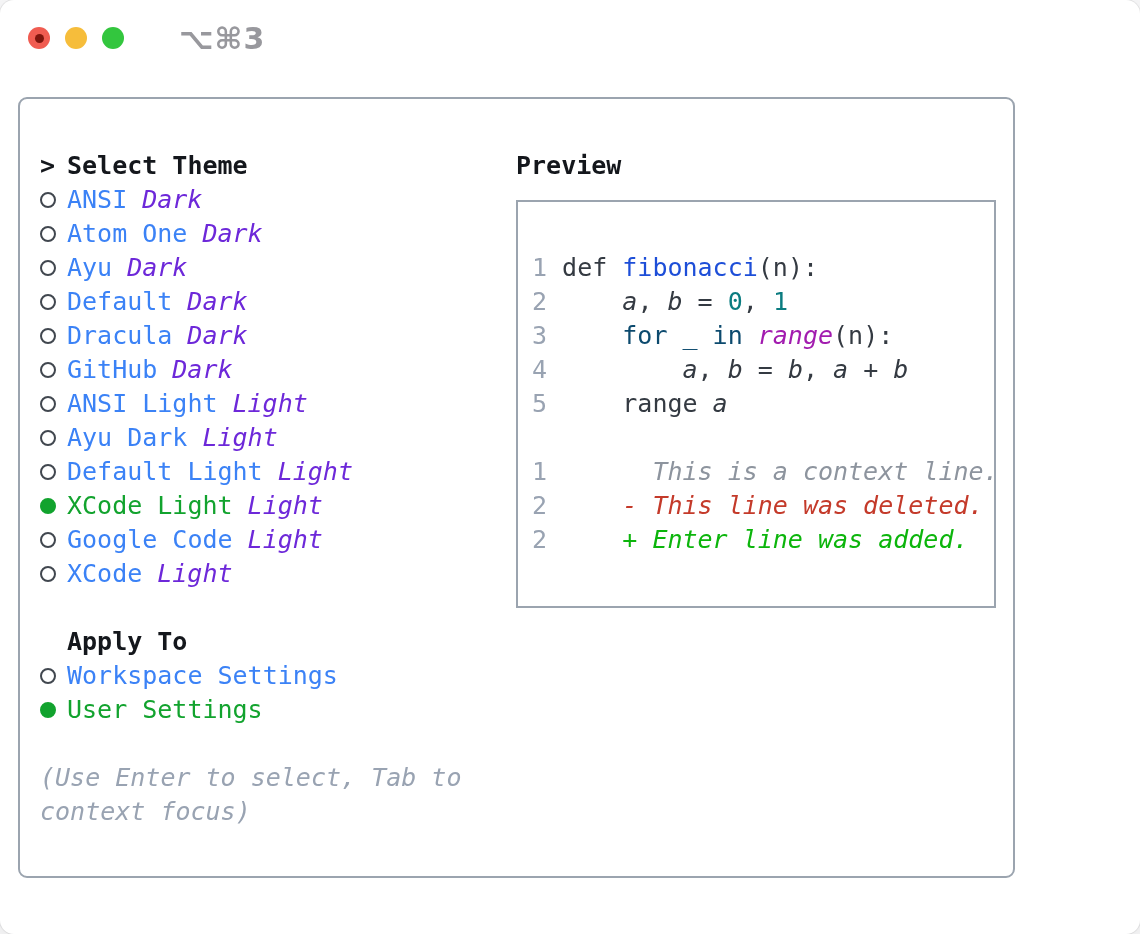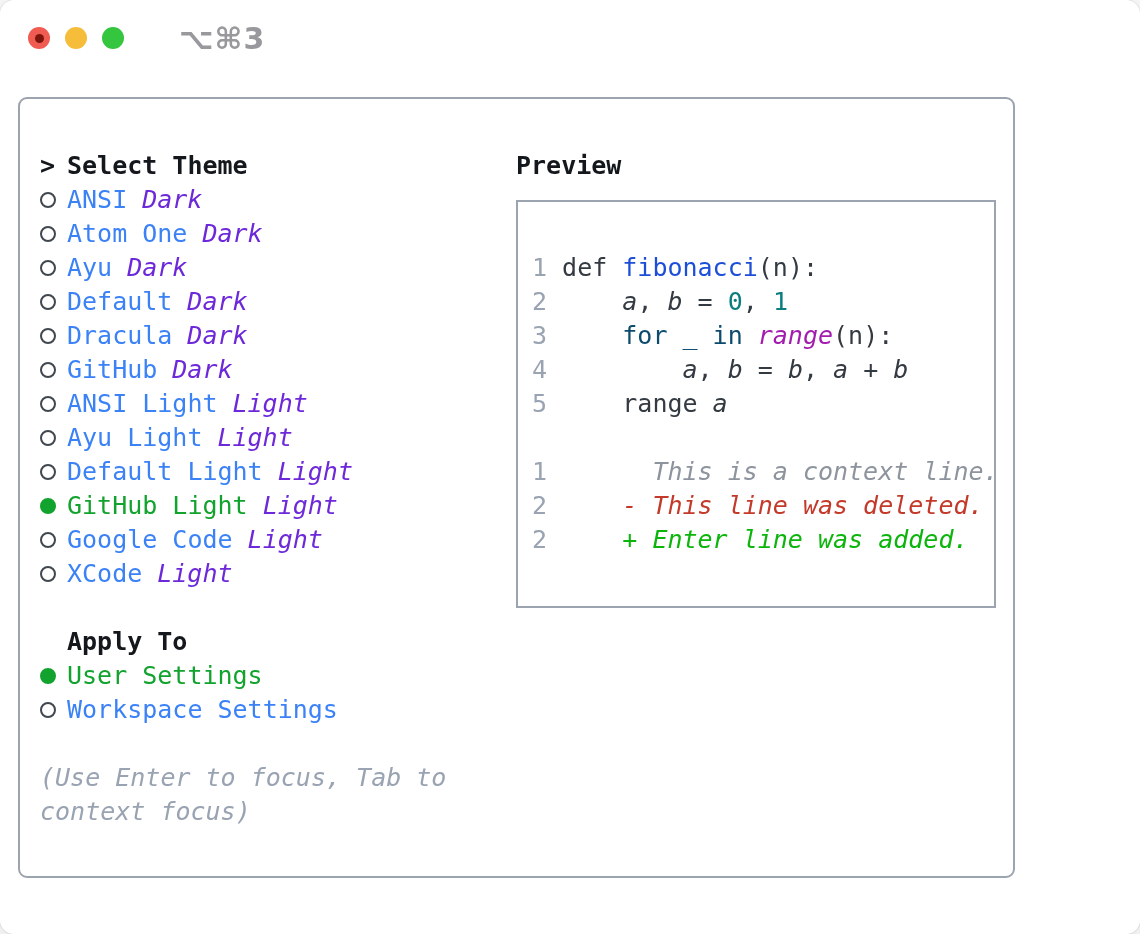--- a/index.html
+++ b/index.html
@@ -93,40 +93,40 @@
         <span class="hdr">Select Theme</span>
       </div>
       <div id="theme-items">
           <div class="row item"><span class="gutter"><span class="radio"></span></span><span class="item-name">ANSI</span><span class="item-tag">Dark</span></div>
           <div class="row item"><span class="gutter"><span class="radio"></span></span><span class="item-name">Atom One</span><span class="item-tag">Dark</span></div>
           <div class="row item"><span class="gutter"><span class="radio"></span></span><span class="item-name">Ayu</span><span class="item-tag">Dark</span></div>
           <div class="row item"><span class="gutter"><span class="radio"></span></span><span class="item-name">Default</span><span class="item-tag">Dark</span></div>
           <div class="row item"><span class="gutter"><span class="radio"></span></span><span class="item-name">Dracula</span><span class="item-tag">Dark</span></div>
           <div class="row item"><span class="gutter"><span class="radio"></span></span><span class="item-name">GitHub</span><span class="item-tag">Dark</span></div>
           <div class="row item"><span class="gutter"><span class="radio"></span></span><span class="item-name">ANSI Light</span><span class="item-tag">Light</span></div>
-          <div class="row item"><span class="gutter"><span class="radio"></span></span><span class="item-name">Ayu Light</span><span class="item-tag">Light</span></div>
+          <div class="row item"><span class="gutter"><span class="radio"></span></span><span class="item-name">Ayu Dark</span><span class="item-tag">Light</span></div>
           <div class="row item"><span class="gutter"><span class="radio"></span></span><span class="item-name">Default Light</span><span class="item-tag">Light</span></div>
-          <div class="row item selected"><span class="gutter"><span class="radio on"></span></span><span class="item-name">GitHub Light</span><span class="item-tag">Light</span></div>
+          <div class="row item selected"><span class="gutter"><span class="radio on"></span></span><span class="item-name">XCode Light</span><span class="item-tag">Light</span></div>
           <div class="row item"><span class="gutter"><span class="radio"></span></span><span class="item-name">Google Code</span><span class="item-tag">Light</span></div>
           <div class="row item"><span class="gutter"><span class="radio"></span></span><span class="item-name">XCode</span><span class="item-tag">Light</span></div>
         </div>
 
       <div class="spacer"></div>
       <div class="row">
         <span class="gutter"></span>
         <span class="hdr">Apply To</span>
       </div>
       <div id="apply-items">
+          <div class="row item"><span class="gutter"><span class="radio"></span></span><span class="item-name">Workspace Settings</span></div>
           <div class="row item selected"><span class="gutter"><span class="radio on"></span></span><span class="item-name">User Settings</span></div>
-          <div class="row item"><span class="gutter"><span class="radio"></span></span><span class="item-name">Workspace Settings</span></div>
         </div>
 
       <div class="spacer"></div>
       <div id="hint">
-          <div class="hint">(Use Enter to focus, Tab to</div>
+          <div class="hint">(Use Enter to select, Tab to</div>
           <div class="hint">context focus)</div>
         </div>
     </div>
 
     <div class="right-col">
       <div class="preview-title">Preview</div>
       <div class="preview-box" id="preview-box">
           <div class="pline"><span class="lnum">1</span><span class="seg" style="color: rgb(52, 58, 66);">def </span><span class="seg" style="color: #1d4ed8;">fibonacci</span><span class="seg" style="color: rgb(52, 58, 66);">(n):</span></div>
           <div class="pline"><span class="lnum">2</span><span class="seg" style="color: rgb(52, 58, 66);">    </span><span class="seg it" style="color: rgb(52, 58, 66);">a</span><span class="seg" style="color: rgb(52, 58, 66);">, </span><span class="seg it" style="color: rgb(52, 58, 66);">b</span><span class="seg" style="color: rgb(52, 58, 66);"> = </span><span class="seg" style="color: rgb(11, 124, 128);">0</span><span class="seg" style="color: rgb(52, 58, 66);">, </span><span class="seg" style="color: rgb(11, 124, 128);">1</span></div>
           <div class="pline"><span class="lnum">3</span><span class="seg" style="color: #0c4a6e;">    for _ in </span><span class="seg it" style="color: #a21caf;">range</span><span class="seg" style="color: rgb(52, 58, 66);">(n):</span></div>

